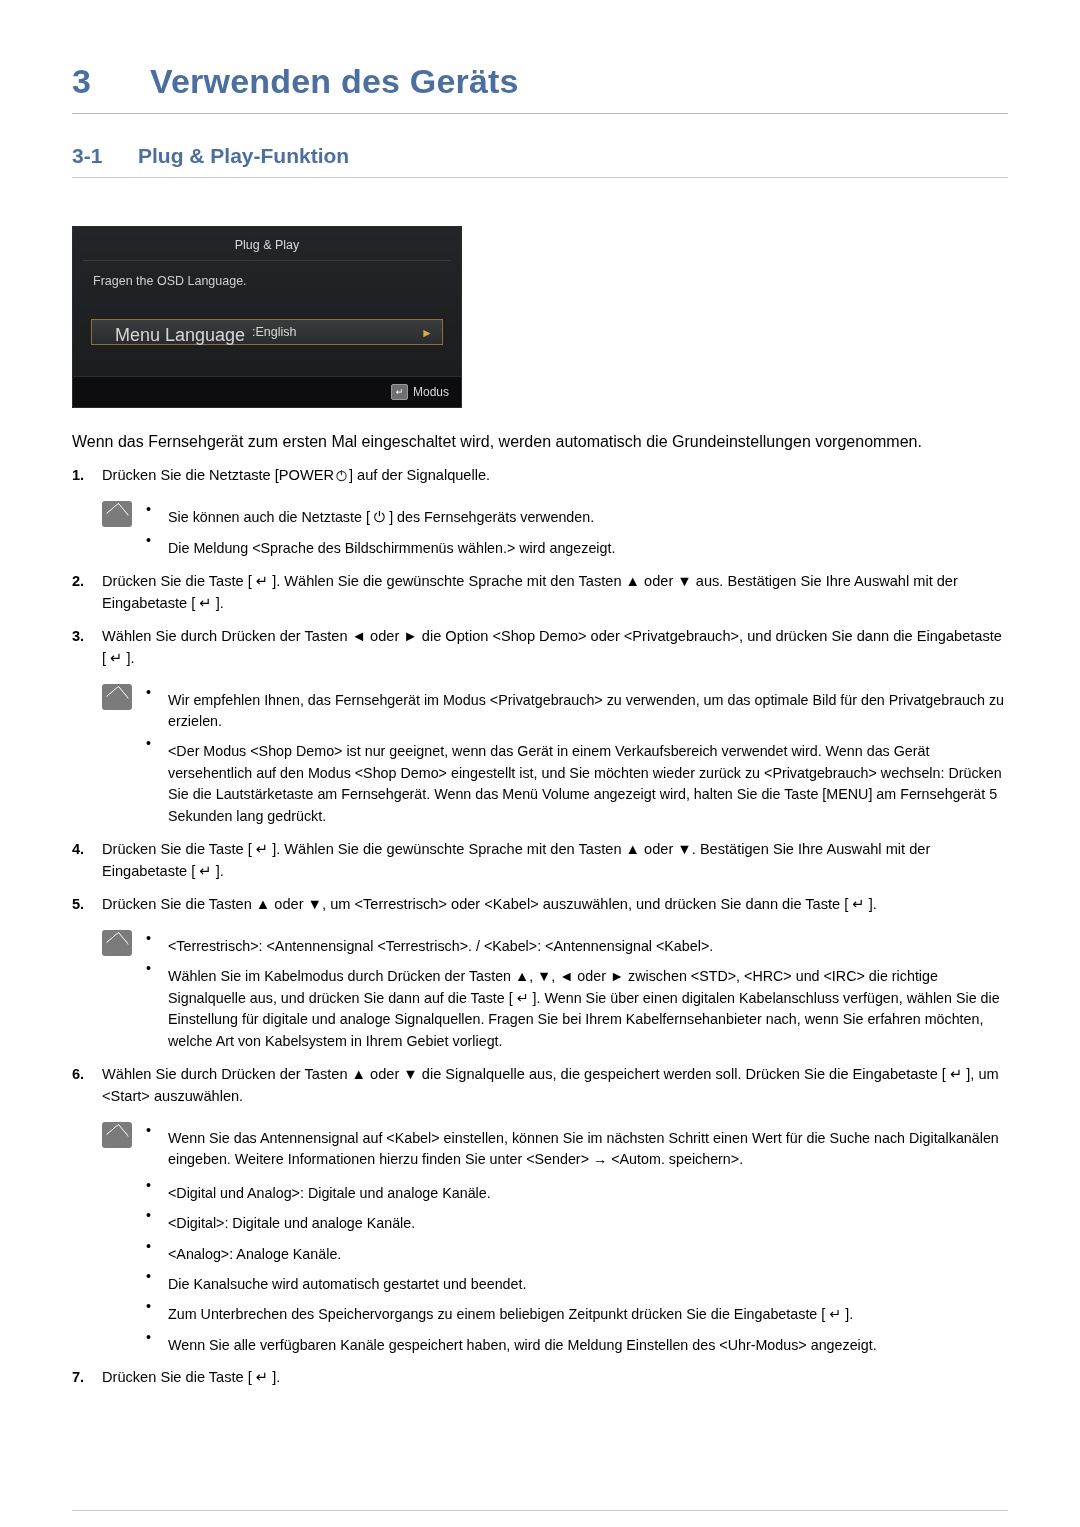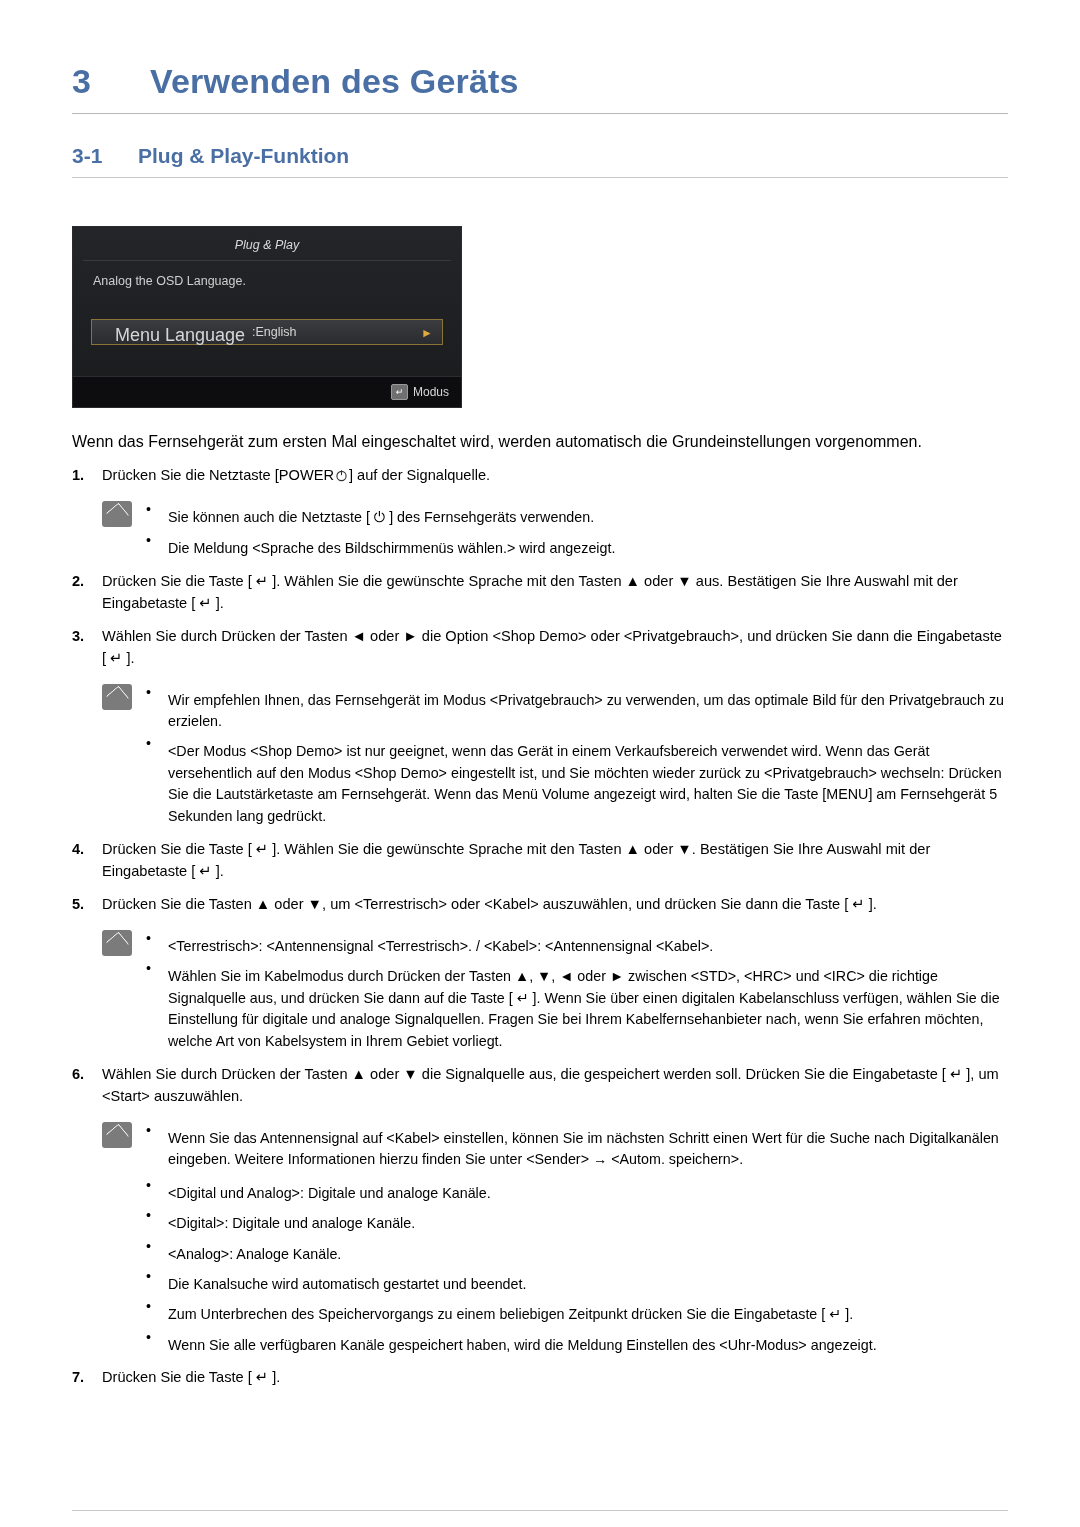--- a/index.html
+++ b/index.html
@@ -65,21 +65,20 @@
     position: relative;
     box-sizing: border-box;
     background-image: linear-gradient(180deg, #242528 0%, #1a1b1d 100%);
   }
   .osd-title {
     position: absolute;
     top: 11px; left: 0; right: 0;
     text-align: center;
     color: #d9d9d9;
     font-size: 12.5px;
-    font-style: italic;
   }
   .osd-titlebar {
     position: absolute;
     top: 33px; left: 10px; right: 10px;
     height: 1px;
     background: #3a3b3e;
   }
   .osd-sub {
     position: absolute;
     top: 47px; left: 20px;
@@ -246,21 +245,21 @@
 
   <div class="section">
     <span class="num">3-1</span>
     <span>Plug &amp; Play-Funktion</span>
   </div>
   <div class="section-rule"></div>
 
   <div class="osd-wrap">
     <div class="osd-title">Plug &amp; Play</div>
     <div class="osd-titlebar"></div>
-    <div class="osd-sub">Analog the OSD Language.</div>
+    <div class="osd-sub">Fragen the OSD Language.</div>
     <div class="osd-row">
       <span class="lbl">Menu Language</span>
       <span class="val">:English</span>
       <span class="arrow">►</span>
     </div>
     <div class="osd-bottombar"></div>
     <div class="osd-enter">
       <span class="enter-key">↵</span>
       <span>Modus</span>
     </div>

